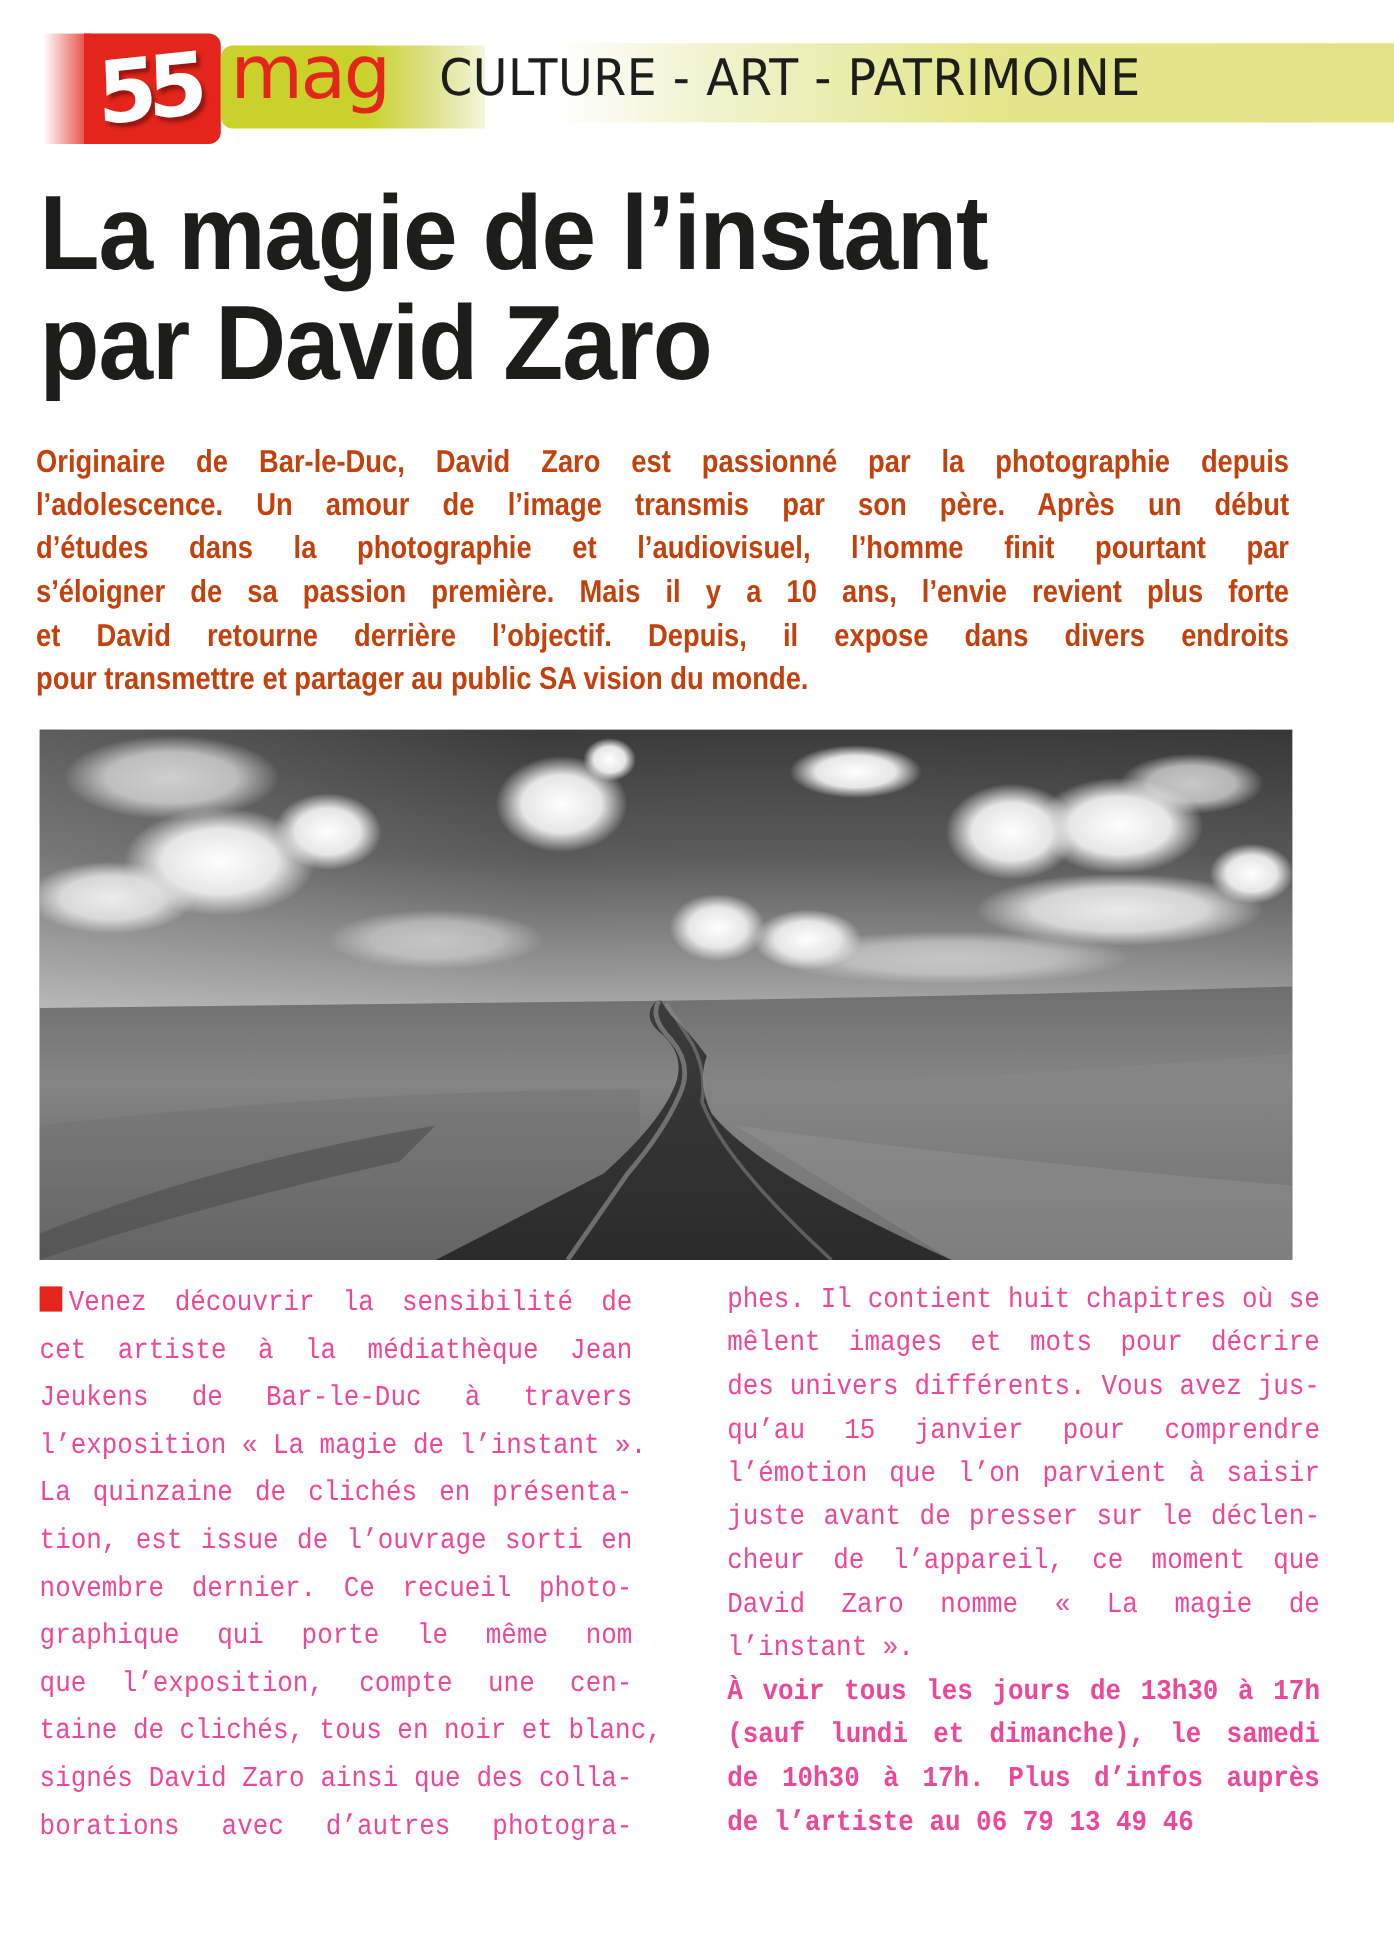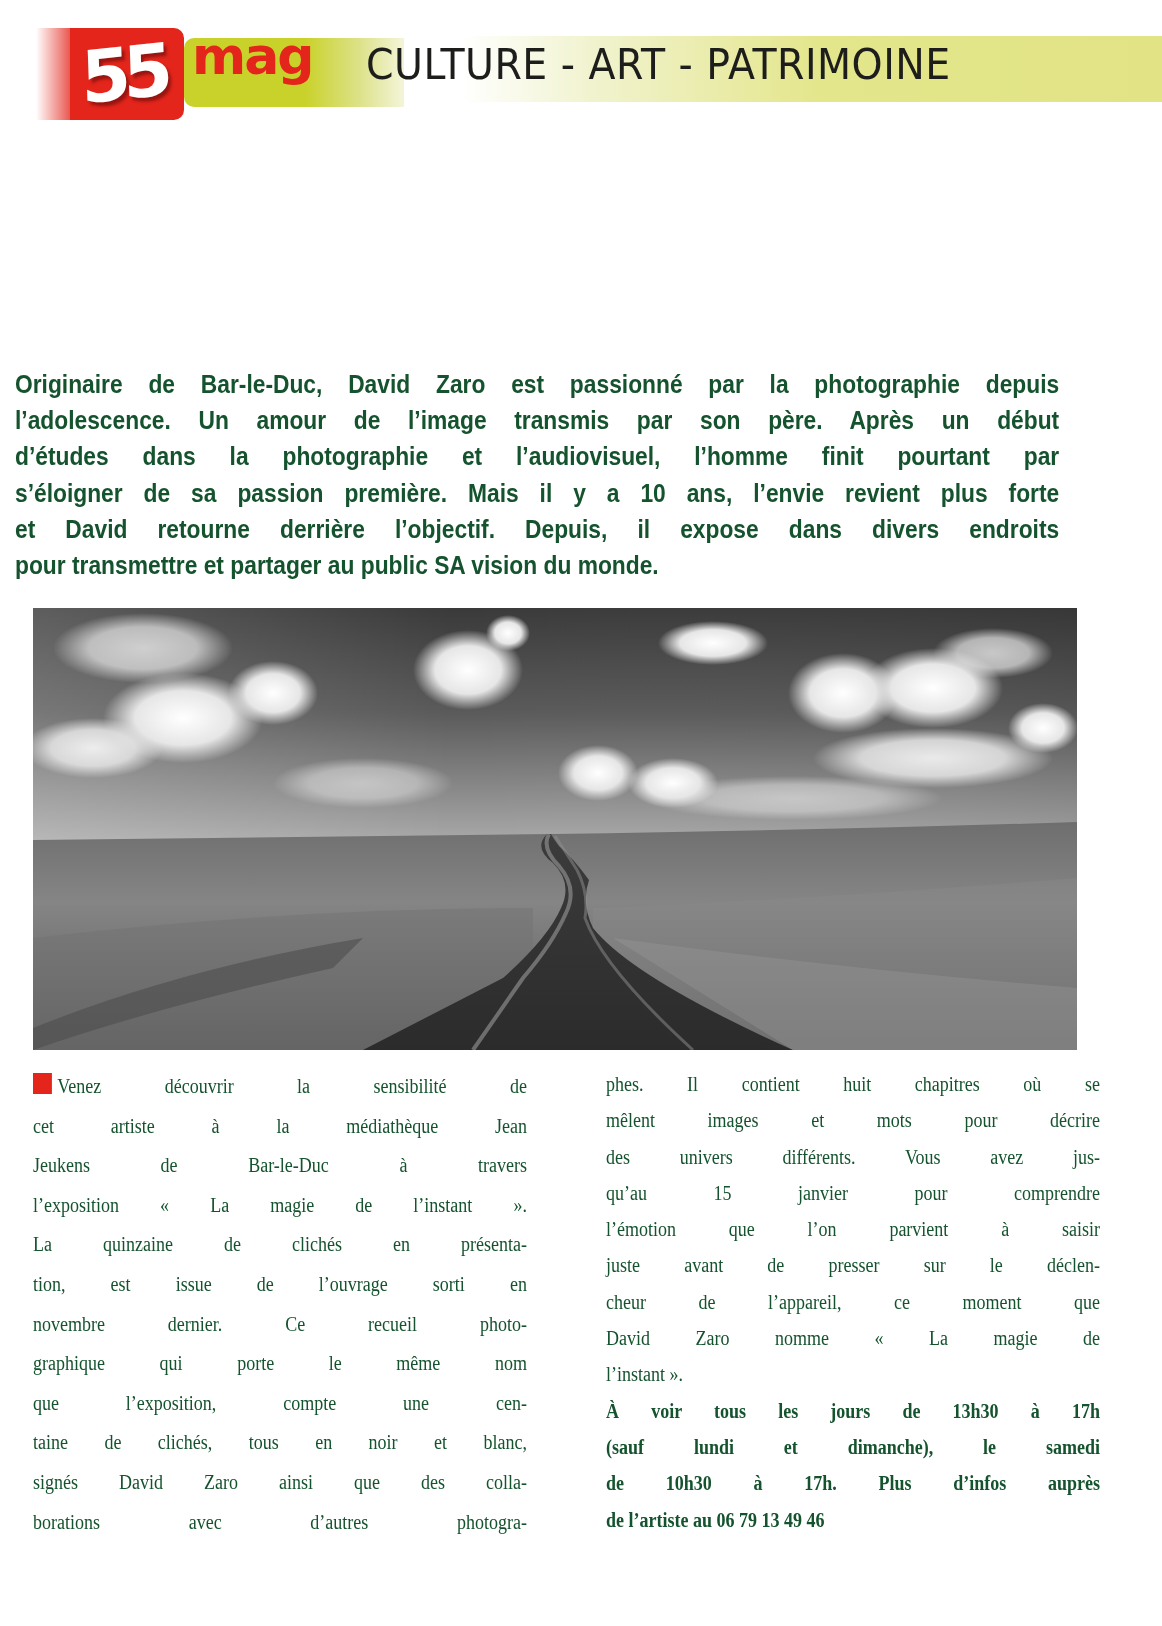--- a/index.html
+++ b/index.html
@@ -30,60 +30,60 @@
       text-shadow: 3px 4px 3px rgba(90,10,10,0.55); line-height: 1;
       margin-left: -8px;
     }
     .logo-mag-box {
       position: absolute; left: 184px; top: 38px; width: 220px; height: 69px;
       background: linear-gradient(to right, #c9d22a 0%, #c9d22a 55%, #dde28a 80%, #f4f5d9 100%);
       border-radius: 10px 0 0 10px;
     }
     .logo-mag-text {
       position: absolute; left: 192px; top: 30px;
-      font-family: "DejaVu Sans", sans-serif; font-weight: bold; font-size: 52px;
+      font-family: "DejaVu Sans", sans-serif; font-weight: normal; font-size: 62px;
       color: #e3251b; letter-spacing: -2px; line-height: 1;
     }
     .section-title {
       position: absolute; left: 366px; top: 44px;
       font-family: "DejaVu Sans", sans-serif; font-size: 42px; color: #1d1d1b;
       letter-spacing: 0.5px; line-height: 1; white-space: nowrap;
       transform: scaleX(0.94); transform-origin: left center;
     }
 
     
     .headline {
       position: absolute; left: 33px; top: 148px; width: 1100px;
       font-family: "Liberation Sans", sans-serif; font-size: 88px; line-height: 92px;
       color: #1d1d1b; letter-spacing: -1px;
     }
     .headline-line { display: block; white-space: nowrap; transform: scaleX(0.93); transform-origin: left center; }
     .headline-bold { font-weight: bold; }
 
     
     .intro {
-      position: absolute; left: 15px; top: 366px; width: 1044px;
+      position: absolute; left: 30px; top: 366px; width: 1044px;
       font-family: "Liberation Sans", sans-serif; font-weight: bold; font-size: 26.5px;
-      line-height: 36.2px; color: #14532d; text-align: justify;
+      line-height: 36.2px; color: #c2410c; text-align: justify;
     }
     .intro-line { display: block; white-space: nowrap; text-align-last: justify; text-align: justify; transform: scaleX(0.86); transform-origin: left center; width: 116.3%; }
     .intro-line.last { text-align-last: left; }
 
     
     .photo {
       position: absolute; left: 33px; top: 608px; width: 1044px; height: 442px;
       overflow: hidden; background: #6a6a6a;
     }
     .photo svg { display: block; }
 
     
     .col {
       position: absolute; top: 1067px; width: 494px;
-      font-family: Liberation Serif, serif; font-size: 20px; line-height: 39.6px;
-      color: #14532d;
+      font-family: Liberation Mono, monospace; font-size: 24px; line-height: 39.6px;
+      color: #ec4899;
     }
     .col-left { left: 33px; }
     .col-right { left: 606px; line-height: 36.3px; top: 1066px; }
     .body-line { display: block; white-space: nowrap; text-align: justify; text-align-last: justify;
       transform: scaleX(0.9); transform-origin: left center; width: 111.1%; }
     .body-line.last { text-align-last: left; }
     .body-line.bold { font-weight: bold; }
     .lead-square {
       display: inline-block; width: 21px; height: 21px; background: #e3251b;
       vertical-align: -1px; margin-right: 6px;
@@ -98,20 +98,24 @@
     <div class="header-band"></div>
     <div class="logo-fade"></div>
     <div class="logo-55">
       <span class="logo-55-text">55</span>
     </div>
     <div class="logo-mag-box"></div>
     <span class="logo-mag-text">mag</span>
     <span class="section-title">CULTURE - ART - PATRIMOINE</span>
   </div>
 
+  <h1 class="headline">
+    <span class="headline-line">La magie de l’instant</span>
+    <span class="headline-line"><span>par </span><span class="headline-bold">David Zaro</span></span>
+  </h1>
 
   <div class="intro">
     <span class="intro-line">Originaire de Bar-le-Duc, David Zaro est passionné par la photographie depuis</span>
     <span class="intro-line">l’adolescence. Un amour de l’image transmis par son père. Après un début</span>
     <span class="intro-line">d’études dans la photographie et l’audiovisuel, l’homme finit pourtant par</span>
     <span class="intro-line">s’éloigner de sa passion première. Mais il y a 10 ans, l’envie revient plus forte</span>
     <span class="intro-line">et David retourne derrière l’objectif. Depuis, il expose dans divers endroits</span>
     <span class="intro-line last">pour transmettre et partager au public SA vision du monde.</span>
   </div>
 

